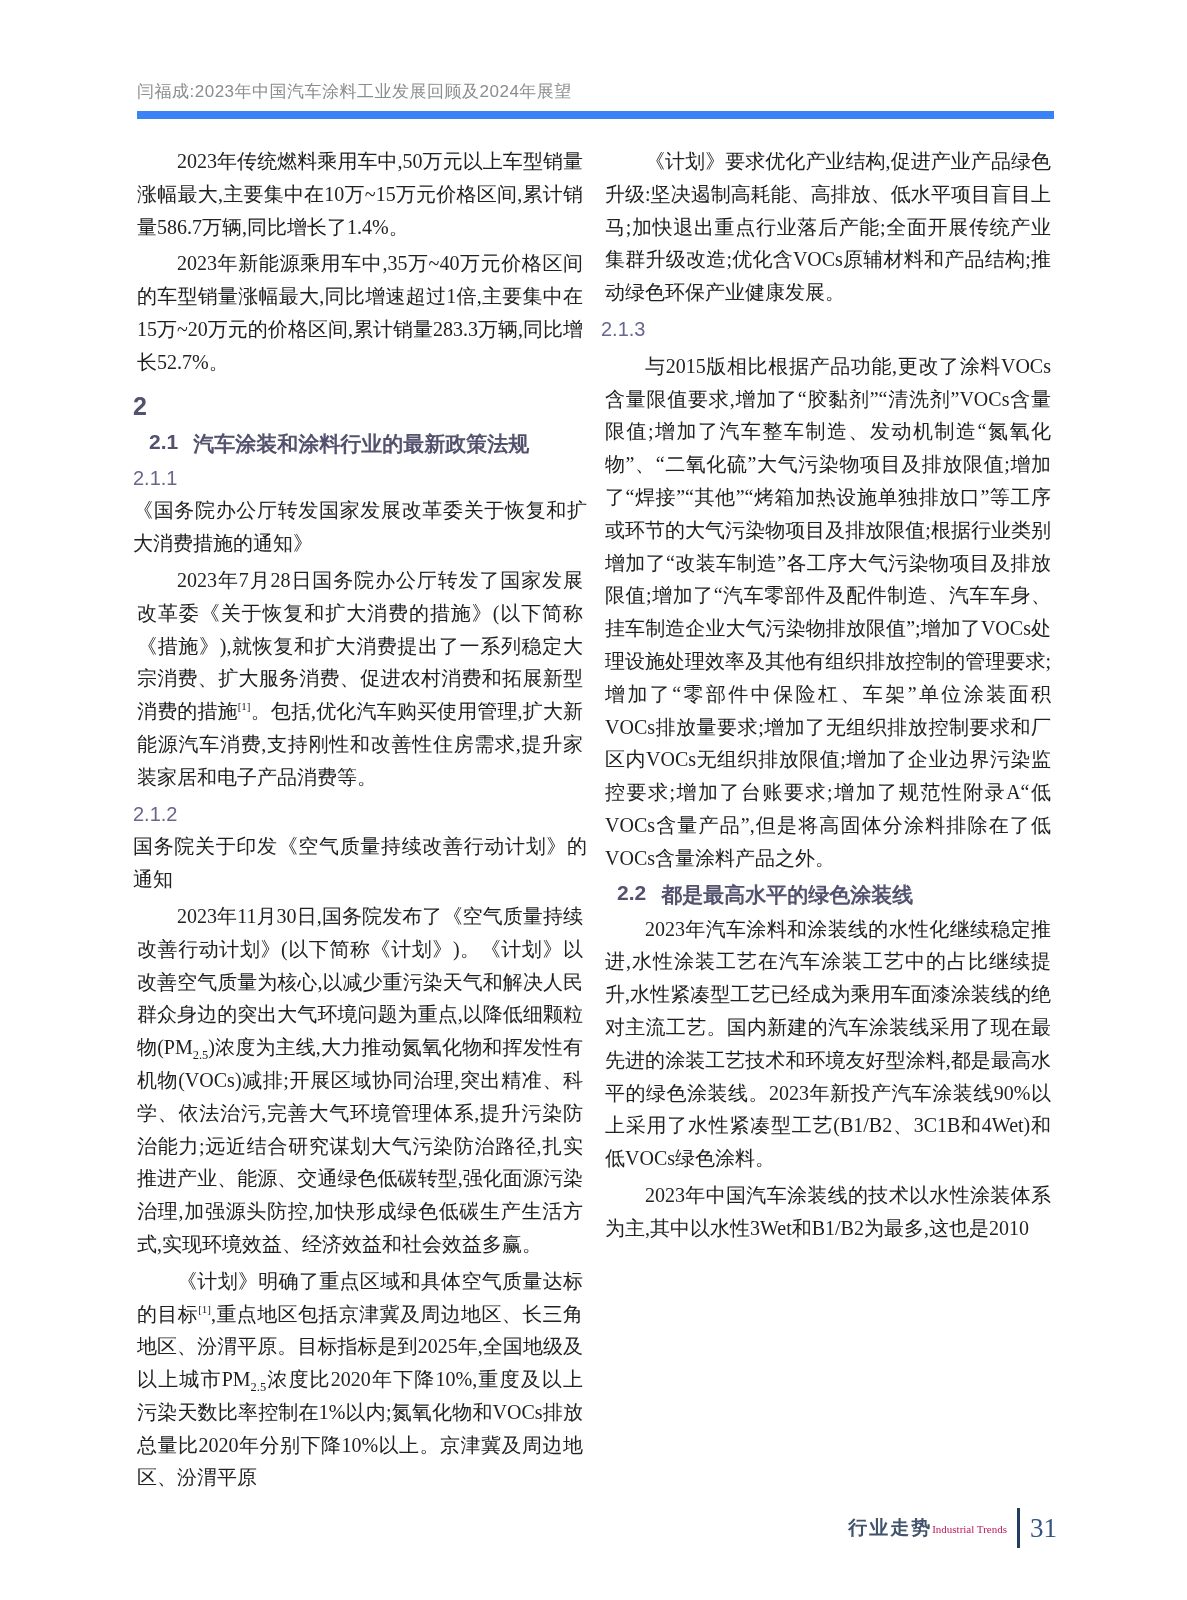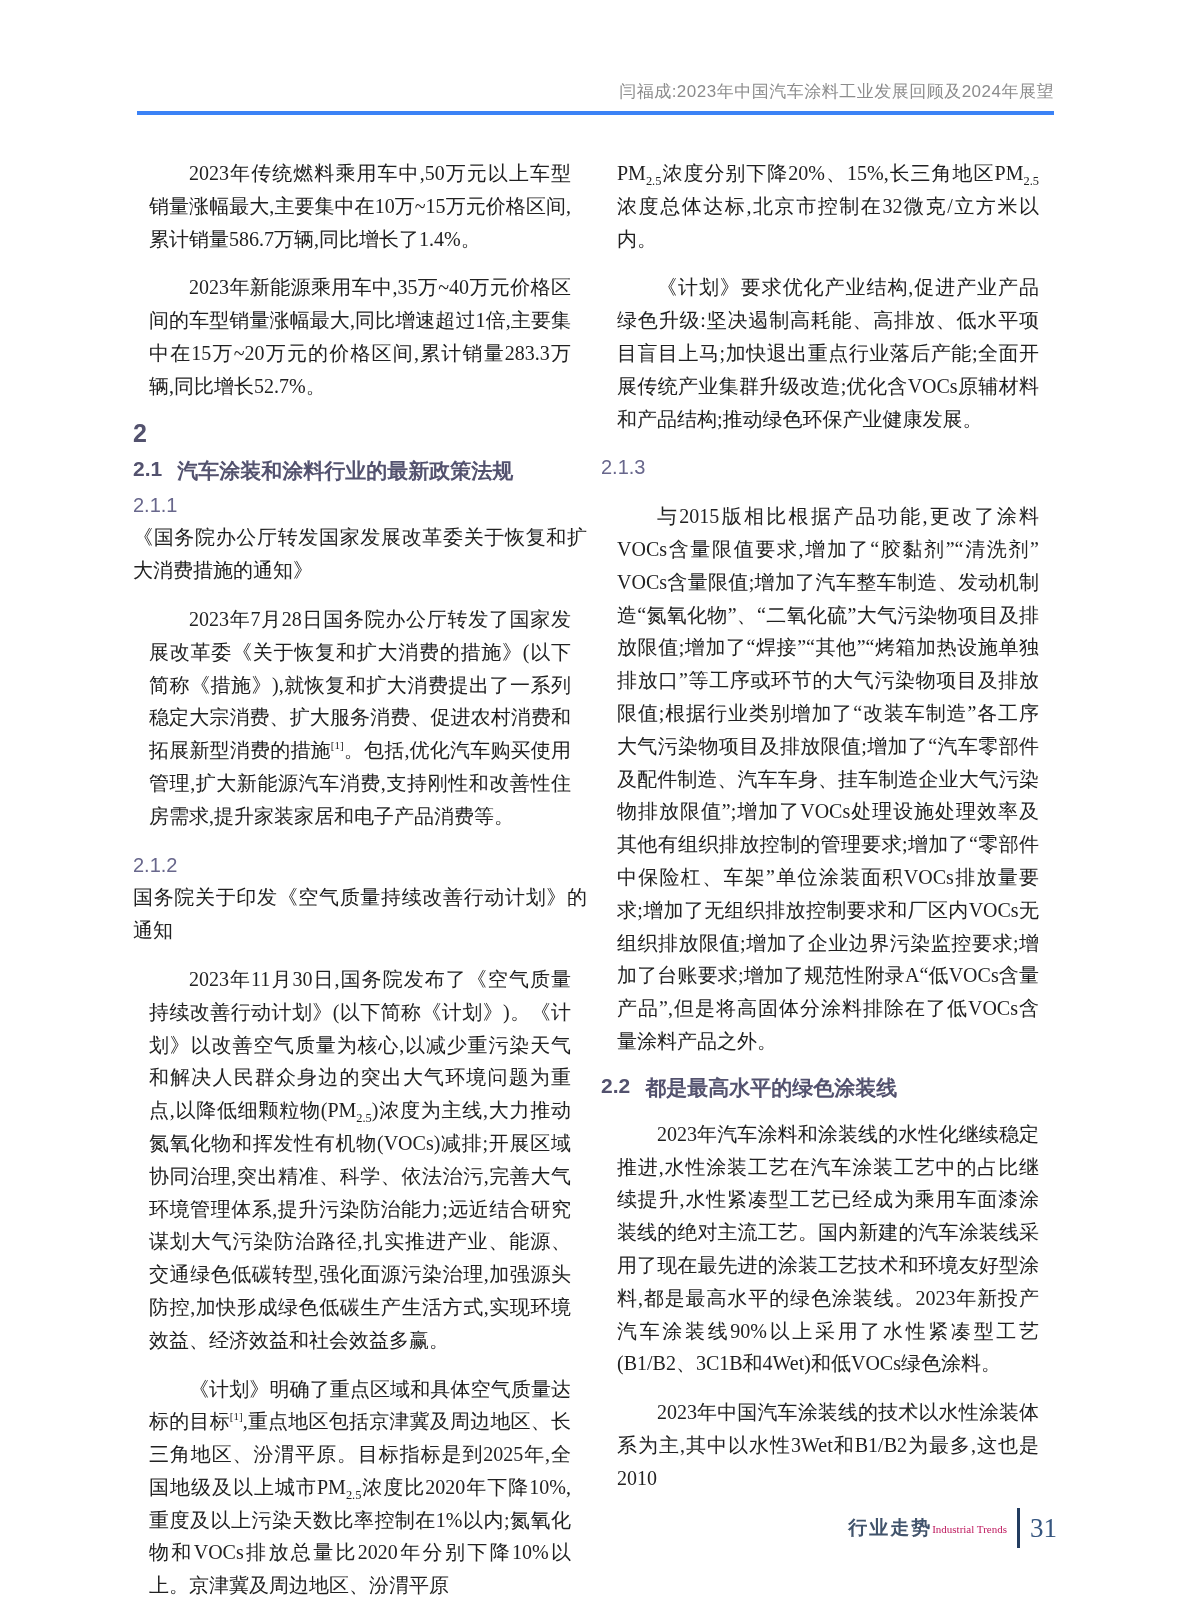--- a/index.html
+++ b/index.html
@@ -4,39 +4,39 @@
 <style>
   html,body { margin:0; padding:0; background:#ffffff; }
   .page {
     position:relative; width:1187px; height:1600px; margin:0 auto;
     background:#ffffff; overflow:hidden;
     font-family:"Liberation Serif","DejaVu Serif",serif; color:#212121;
   }
   
   .running-header {
     position:absolute; top:80px; left:137px; width:917px;
-    text-align:right; font-family:"Liberation Sans","DejaVu Sans",sans-serif;
+    font-family:"Liberation Sans","DejaVu Sans",sans-serif;
     font-size:17px; color:#8c8c8c; letter-spacing:0.5px;
-    padding-bottom:8px; border-bottom:4px solid #3b82f6;
+    padding-bottom:8px; border-bottom:8px solid #3b82f6;
   }
   
   .columns { position:absolute; left:133px; top:141px; width:922px; display:flex; gap:14px; }
   .col { width:454px; }
-  p.para { margin:16px; font-size:20px; line-height:32.8px; text-align:justify; text-indent:2em; }
+  p.para { margin:4px; font-size:20px; line-height:32.8px; text-align:justify; text-indent:2em; }
   p.noindent { text-indent:0; }
   .vsup { font-size:0.55em; vertical-align:super; line-height:0; }
   .vsub { font-size:0.62em; vertical-align:sub; line-height:0; }
 
   .h1 {
     display:flex; gap:22px; align-items:baseline; margin:13px 0 9px;
     font-family:"Liberation Sans","DejaVu Sans",sans-serif; font-weight:bold;
     font-size:25px; color:#53526e; white-space:nowrap;
   }
   .h2 {
-    display:flex; gap:15px; margin:6px 0 4px;
+    display:flex; gap:15px; margin:6px 16px 4px;
     font-family:"Liberation Sans","DejaVu Sans",sans-serif; font-weight:bold;
     font-size:21px; color:#53526e; white-space:nowrap;
   }
   .h3 { display:flex; margin:0; font-size:20px; line-height:32.8px; text-align:justify;flex-direction:column; }
   .h3 .hnum {
     font-family:"Liberation Sans","DejaVu Sans",sans-serif;
     color:#68678c; margin-right:24px; flex:0 0 auto;
   }
   .h3 .htext { flex:1; }
 
@@ -75,21 +75,20 @@
         </div>
         <p class="para"><span>2023年7月28日国务院办公厅转发了国家发展改革委《关于恢复和扩大消费的措施》(以下简称《措施》),就恢复和扩大消费提出了一系列稳定大宗消费、扩大服务消费、促进农村消费和拓展新型消费的措施</span><span class="vsup">[1]</span><span>。包括,优化汽车购买使用管理,扩大新能源汽车消费,支持刚性和改善性住房需求,提升家装家居和电子产品消费等。</span></p>
         <div class="h3">
           <span class="hnum">2.1.2</span>
           <span class="htext">国务院关于印发《空气质量持续改善行动计划》的通知</span>
         </div>
         <p class="para"><span>2023年11月30日,国务院发布了《空气质量持续改善行动计划》(以下简称《计划》)。《计划》以改善空气质量为核心,以减少重污染天气和解决人民群众身边的突出大气环境问题为重点,以降低细颗粒物(PM</span><span class="vsub">2.5</span><span>)浓度为主线,大力推动氮氧化物和挥发性有机物(VOCs)减排;开展区域协同治理,突出精准、科学、依法治污,完善大气环境管理体系,提升污染防治能力;远近结合研究谋划大气污染防治路径,扎实推进产业、能源、交通绿色低碳转型,强化面源污染治理,加强源头防控,加快形成绿色低碳生产生活方式,实现环境效益、经济效益和社会效益多赢。</span></p>
         <p class="para"><span>《计划》明确了重点区域和具体空气质量达标的目标</span><span class="vsup">[1]</span><span>,重点地区包括京津冀及周边地区、长三角地区、汾渭平原。目标指标是到2025年,全国地级及以上城市PM</span><span class="vsub">2.5</span><span>浓度比2020年下降10%,重度及以上污染天数比率控制在1%以内;氮氧化物和VOCs排放总量比2020年分别下降10%以上。京津冀及周边地区、汾渭平原</span></p>
       </div>
     <div class="col" id="col-right">
-        <p class="para noindent"><span>PM</span><span class="vsub">2.5</span><span>浓度分别下降20%、15%,长三角地区PM</span><span class="vsub">2.5</span><span>浓度总体达标,北京市控制在32微克/立方米以内。</span></p>
         <p class="para"><span>《计划》要求优化产业结构,促进产业产品绿色升级:坚决遏制高耗能、高排放、低水平项目盲目上马;加快退出重点行业落后产能;全面开展传统产业集群升级改造;优化含VOCs原辅材料和产品结构;推动绿色环保产业健康发展。</span></p>
         <div class="h3">
           <span class="hnum">2.1.3</span>
         </div>
         <p class="para"><span>与2015版相比根据产品功能,更改了涂料VOCs含量限值要求,增加了“胶黏剂”“清洗剂”VOCs含量限值;增加了汽车整车制造、发动机制造“氮氧化物”、“二氧化硫”大气污染物项目及排放限值;增加了“焊接”“其他”“烤箱加热设施单独排放口”等工序或环节的大气污染物项目及排放限值;根据行业类别增加了“改装车制造”各工序大气污染物项目及排放限值;增加了“汽车零部件及配件制造、汽车车身、挂车制造企业大气污染物排放限值”;增加了VOCs处理设施处理效率及其他有组织排放控制的管理要求;增加了“零部件中保险杠、车架”单位涂装面积VOCs排放量要求;增加了无组织排放控制要求和厂区内VOCs无组织排放限值;增加了企业边界污染监控要求;增加了台账要求;增加了规范性附录A“低VOCs含量产品”,但是将高固体分涂料排除在了低VOCs含量涂料产品之外。</span></p>
         <div class="h2">
           <span class="hnum">2.2</span>
           <span class="htext">都是最高水平的绿色涂装线</span>
         </div>
         <p class="para"><span>2023年汽车涂料和涂装线的水性化继续稳定推进,水性涂装工艺在汽车涂装工艺中的占比继续提升,水性紧凑型工艺已经成为乘用车面漆涂装线的绝对主流工艺。国内新建的汽车涂装线采用了现在最先进的涂装工艺技术和环境友好型涂料,都是最高水平的绿色涂装线。2023年新投产汽车涂装线90%以上采用了水性紧凑型工艺(B1/B2、3C1B和4Wet)和低VOCs绿色涂料。</span></p>

